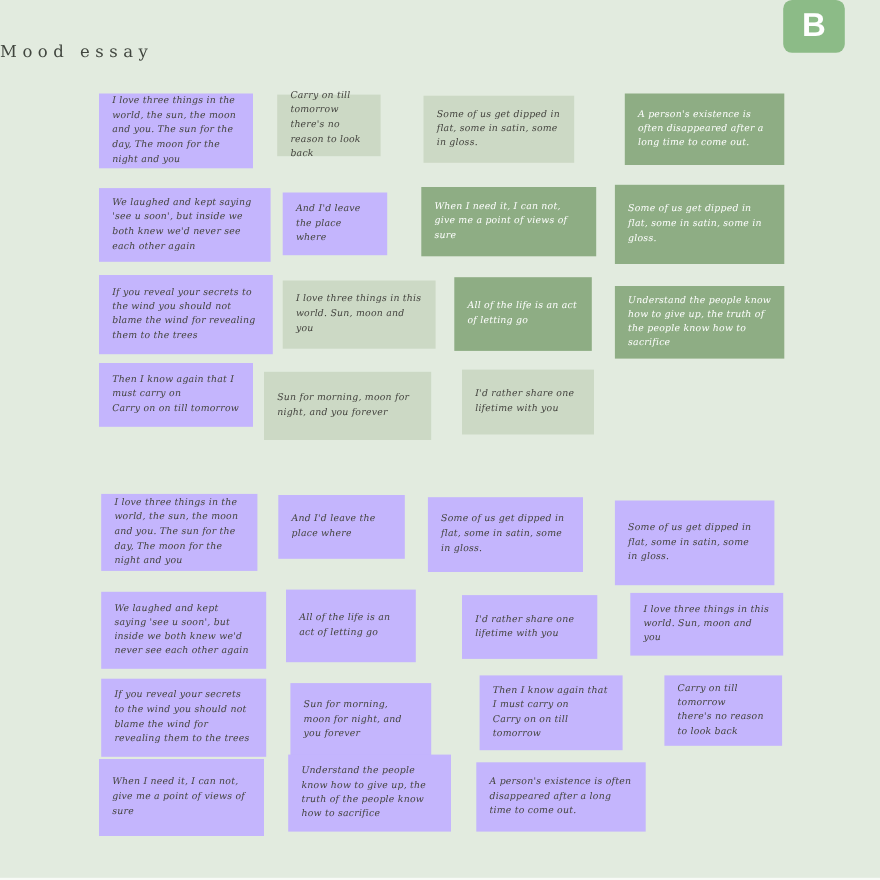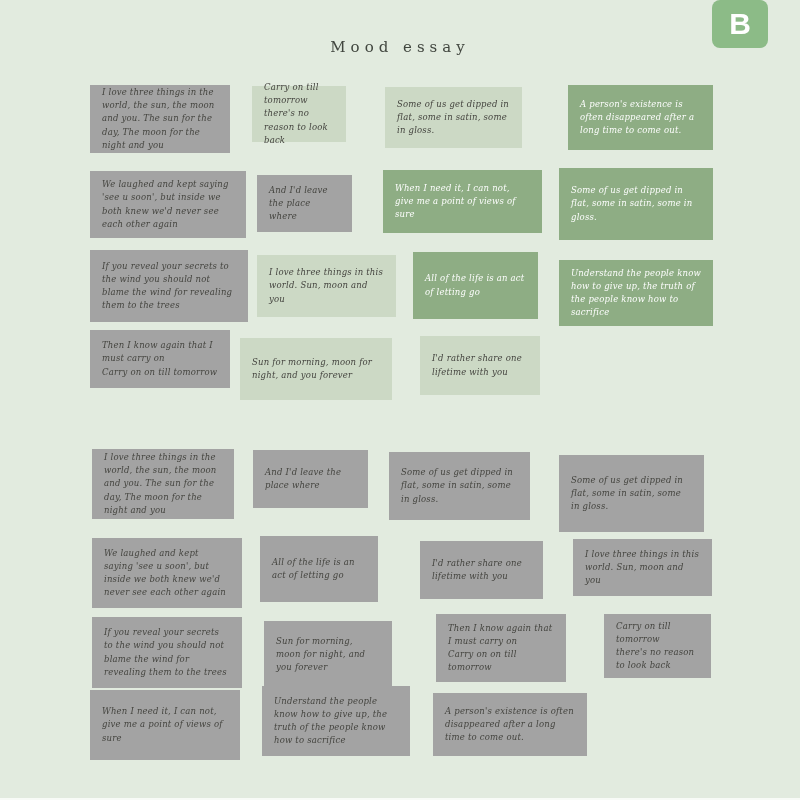--- a/index.html
+++ b/index.html
@@ -9,21 +9,21 @@
     width: 800px;
     height: 800px;
     background: #e2ebdf;
     overflow: hidden;
   }
   .page-title {
     position: absolute;
     top: 38px;
     left: 0;
     width: 100%;
-    text-align: center;
+    text-align: left;
     font-family: "DejaVu Serif", serif;
     font-size: 15px;
     letter-spacing: 5px;
     color: #41463f;
     font-weight: 500;
   }
   .variant-badge {
     position: absolute;
     top: 0;
     left: 712px;
@@ -47,21 +47,21 @@
     padding: 6px 12px;
   }
   .quote-card .quote-text {
     font-family: "DejaVu Serif", serif;
     font-style: italic;
     font-size: 8.5px;
     line-height: 1.55;
     letter-spacing: 0.2px;
     white-space: pre-line;
   }
-  .quote-card.white  { background: #a3a3a3; color: #44443f; }
+  .quote-card.white  { background: #c4b5fd; color: #44443f; }
   .quote-card.light  { background: #ccd9c5; color: #44443f; }
   .quote-card.dark   { background: #8ead84; color: #fdfefd; }
   .bottom-edge {
     position: absolute;
     left: 0; bottom: 0;
     width: 100%; height: 2px;
     background: #f8fbf7;
   }
 </style>
 </head>

